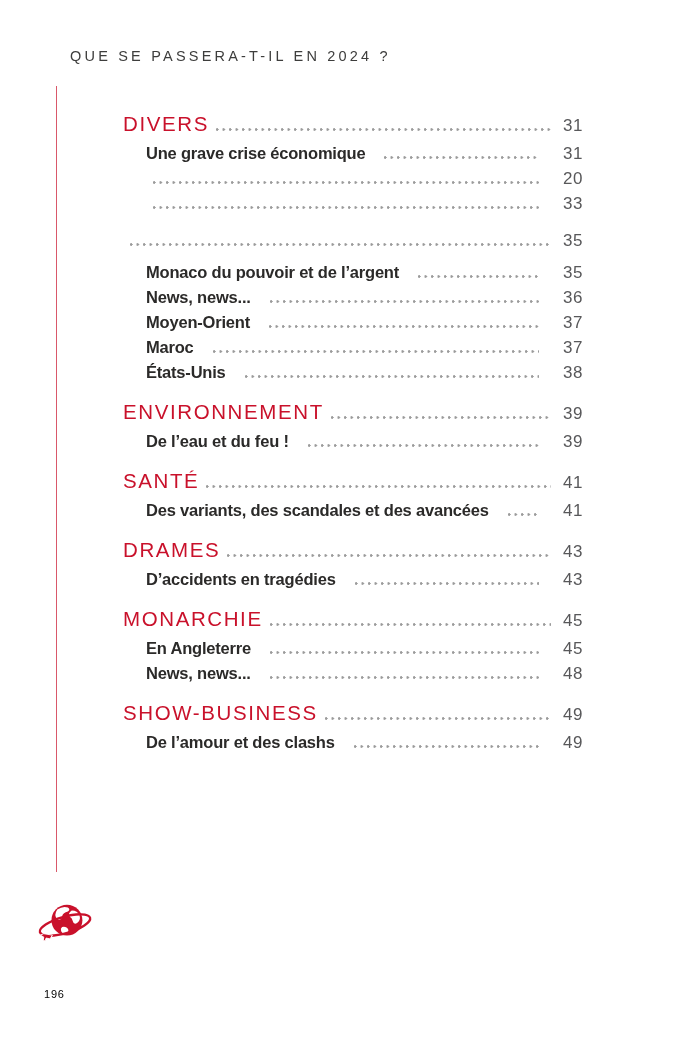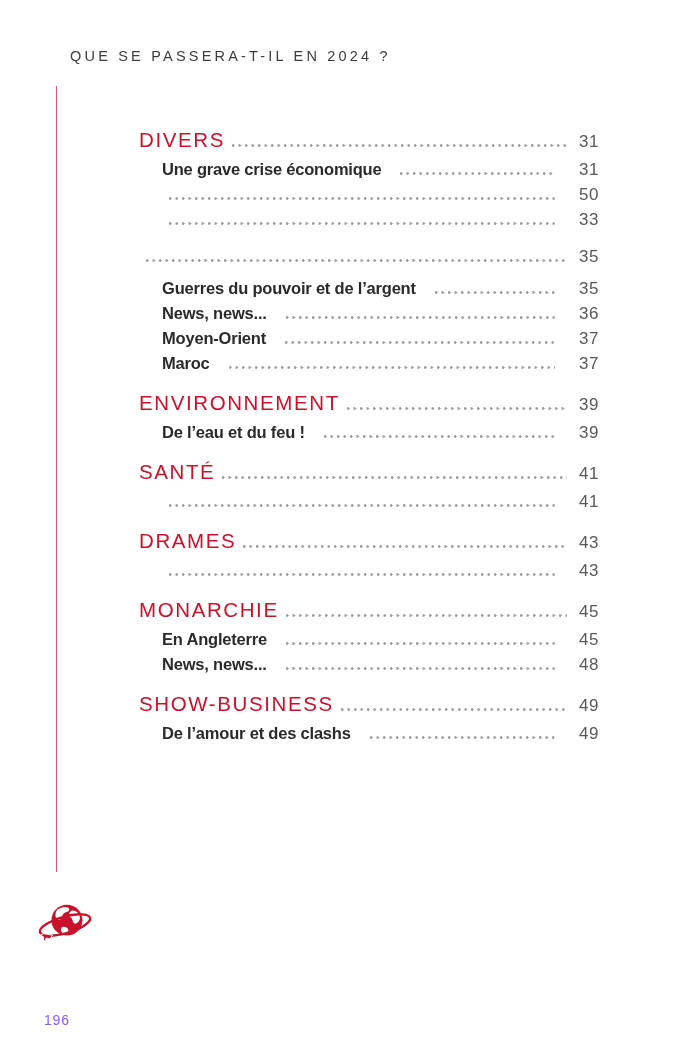--- a/index.html
+++ b/index.html
@@ -29,23 +29,22 @@
   }
   .red-rule{
     position:absolute;
     left:56px;top:86px;
     width:1px;height:786px;
     background:var(--accent);
     opacity:.7;
   }
   .toc{
     position:absolute;
-    left:139px;top:112px;
+    left:123px;top:112px;
     width:474px;
-    margin-top:16px;
   }
   .toc-section{margin-top:12px;}
   .toc-section:first-child{margin-top:0;}
   .row{
     display:flex;
     align-items:baseline;
     height:25px;
   }
   .row.heading{
     height:27px;
@@ -82,23 +81,23 @@
     color:var(--muted);
     letter-spacing:.5px;
   }
   .footer-globe{
     position:absolute;
     left:36px;top:895px;
     width:58px;height:58px;
   }
   .folio{
     position:absolute;
-    left:44px;top:1012px;
-    font-size:14px;
-    color:#8b5cf6;
+    left:44px;top:988px;
+    font-size:11px;
+    color:#000000;
     letter-spacing:.8px;
   }
 </style>
 </head>
 <body>
 
 <div class="running-header">QUE SE PASSERA-T-IL EN 2024 ?</div>
 
 <div class="red-rule"></div>
 
@@ -111,37 +110,37 @@
     </div>
 
   <div class="row entry">
     <span class="label">Une grave crise économique</span>
     <span class="dots"></span>
     <span class="pagenum">31</span>
   </div>
 
   <div class="row entry">
     <span class="dots"></span>
-    <span class="pagenum">50</span>
+    <span class="pagenum">20</span>
   </div>
 
   <div class="row entry">
     <span class="dots"></span>
     <span class="pagenum">33</span>
   </div>
 </section>
 
   <section class="toc-section">
     <div class="row heading">
       <span class="dots"></span>
       <span class="pagenum">35</span>
     </div>
 
   <div class="row entry">
-    <span class="label">Guerres du pouvoir et de l’argent</span>
+    <span class="label">Monaco du pouvoir et de l’argent</span>
     <span class="dots"></span>
     <span class="pagenum">35</span>
   </div>
 
   <div class="row entry">
     <span class="label">News, news...</span>
     <span class="dots"></span>
     <span class="pagenum">36</span>
   </div>
 
@@ -150,20 +149,25 @@
     <span class="dots"></span>
     <span class="pagenum">37</span>
   </div>
 
   <div class="row entry">
     <span class="label">Maroc</span>
     <span class="dots"></span>
     <span class="pagenum">37</span>
   </div>
 
+  <div class="row entry">
+    <span class="label">États-Unis</span>
+    <span class="dots"></span>
+    <span class="pagenum">38</span>
+  </div>
 </section>
 
   <section class="toc-section">
     <div class="row heading">
       <span class="title">ENVIRONNEMENT</span>
       <span class="dots"></span>
       <span class="pagenum">39</span>
     </div>
 
   <div class="row entry">
@@ -174,33 +178,35 @@
 </section>
 
   <section class="toc-section">
     <div class="row heading">
       <span class="title">SANTÉ</span>
       <span class="dots"></span>
       <span class="pagenum">41</span>
     </div>
 
   <div class="row entry">
+    <span class="label">Des variants, des scandales et des avancées</span>
     <span class="dots"></span>
     <span class="pagenum">41</span>
   </div>
 </section>
 
   <section class="toc-section">
     <div class="row heading">
       <span class="title">DRAMES</span>
       <span class="dots"></span>
       <span class="pagenum">43</span>
     </div>
 
   <div class="row entry">
+    <span class="label">D’accidents en tragédies</span>
     <span class="dots"></span>
     <span class="pagenum">43</span>
   </div>
 </section>
 
   <section class="toc-section">
     <div class="row heading">
       <span class="title">MONARCHIE</span>
       <span class="dots"></span>
       <span class="pagenum">45</span>

